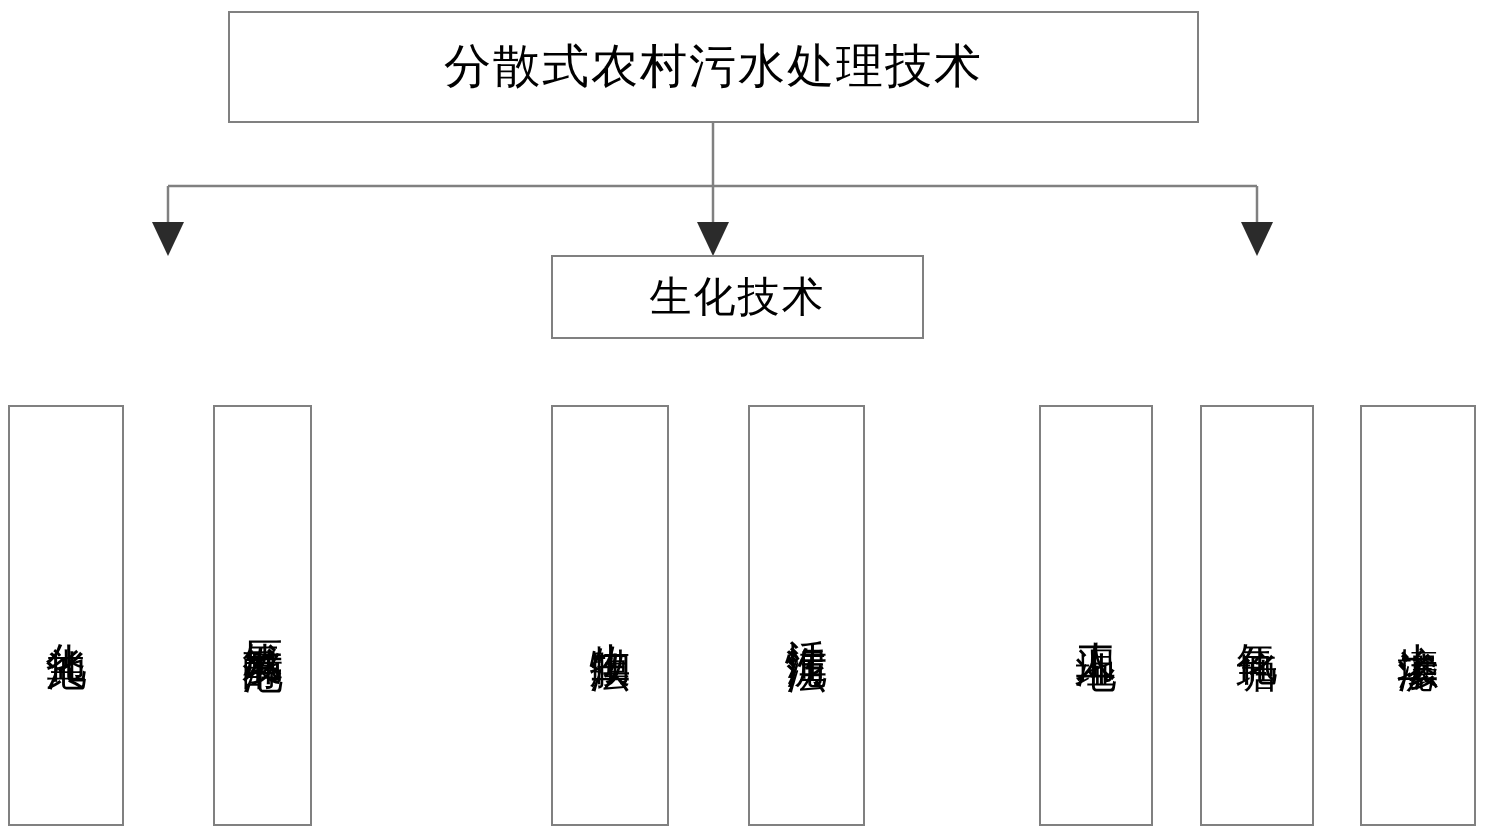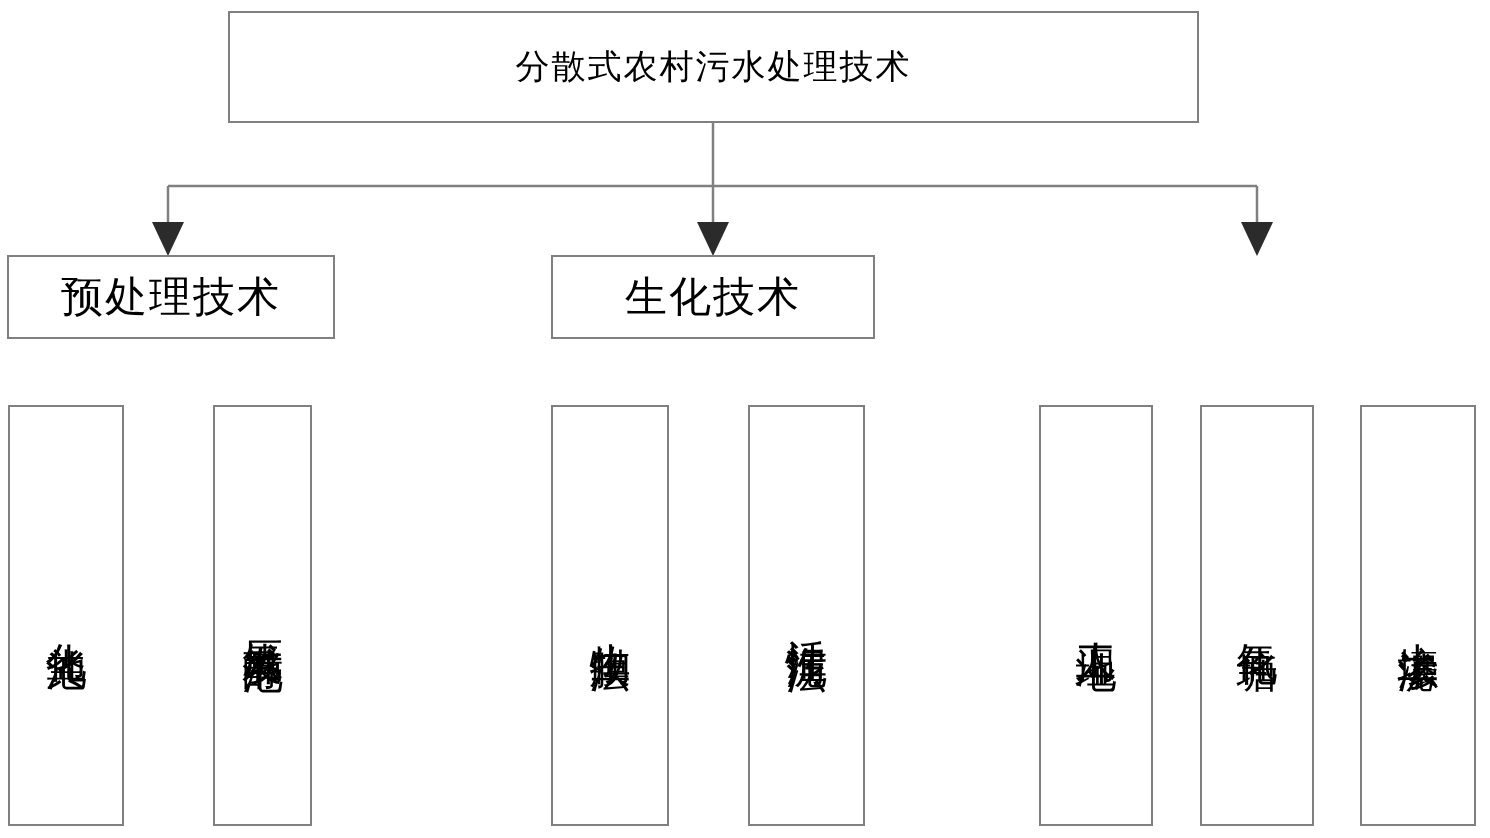--- a/index.html
+++ b/index.html
@@ -28,30 +28,30 @@
     align-items: center;
     justify-content: center;
     text-align: center;
     line-height: 1.05;
   }
   .box.root {
     left: 228px;
     top: 11px;
     width: 971px;
     height: 112px;
-    font-size: 34px;
+    font-size: 47px;
     letter-spacing: 2px;
   }
   .box.level2 {
     height: 84px;
     font-size: 42px;
     letter-spacing: 2px;
   }
   .box.l2-a { left: 7px;    top: 255px; width: 328px; }
-  .box.l2-b { left: 551px;  top: 255px; width: 324px; }
+  .box.l2-b { left: 551px;  top: 255px; width: 373px; }
   .box.l2-c { left: 1096px; top: 255px; width: 328px; }
 
   .box.leaf {
     top: 405px;
     height: 421px;
     font-size: 41px;
     writing-mode: vertical-rl;
     text-orientation: upright;
     align-items: center;
     justify-content: center;
@@ -113,23 +113,20 @@
     <polygon class="arrow-head" points="697,222 729,222 713,256"></polygon>
 
     <path class="arrow-stem" d="M 1257 186 L 1257 226"></path>
     <polygon class="arrow-head" points="1241,222 1273,222 1257,256"></polygon>
   </svg>
 
   <div class="box root">
     <span>分散式农村污水处理技术</span>
   </div>
 
-  <div class="box level2 l2-a">
-    <span>预处理技术</span>
-  </div>
   <div class="box level2 l2-b">
     <span>生化技术</span>
   </div>
 
   <div class="box leaf leaf-1">
     <span class="vtext">化粪池</span>
   </div>
   <div class="box leaf leaf-2">
     <span class="vtext">厌氧发酵池</span>
   </div>

